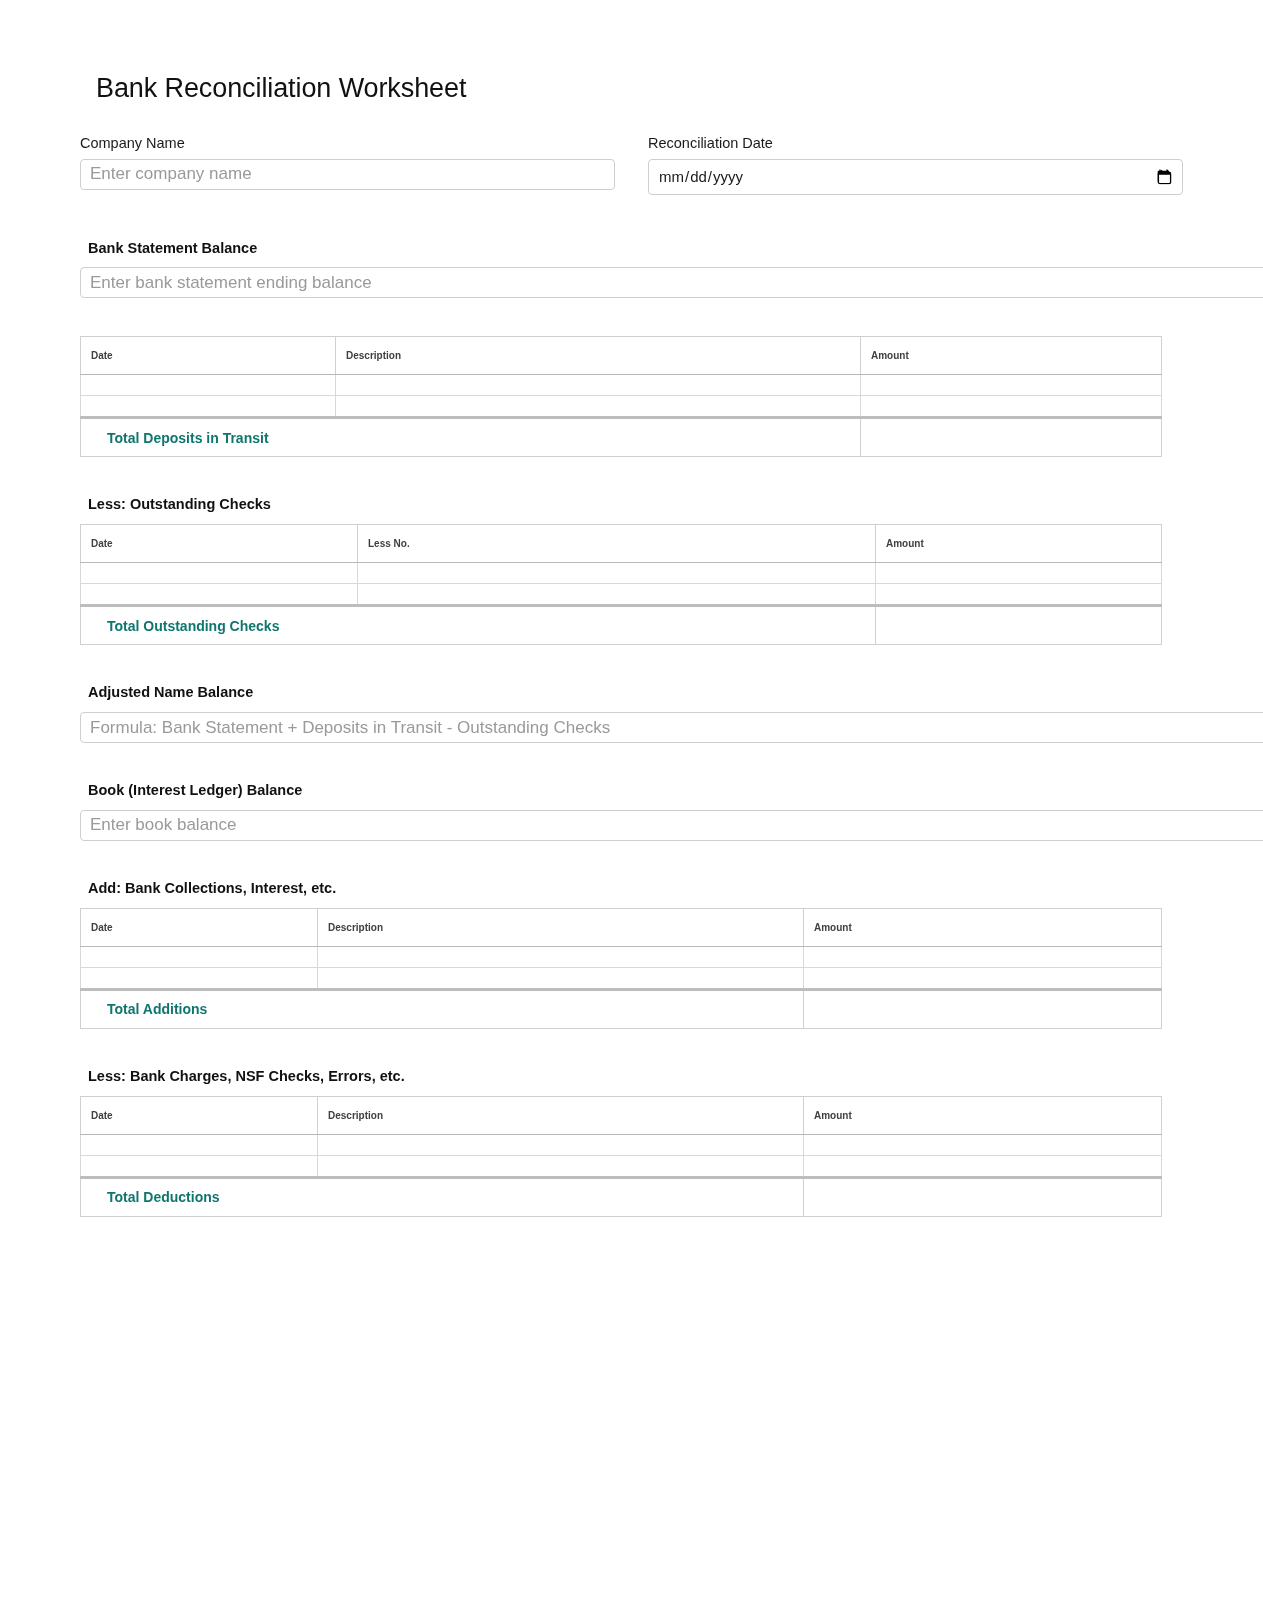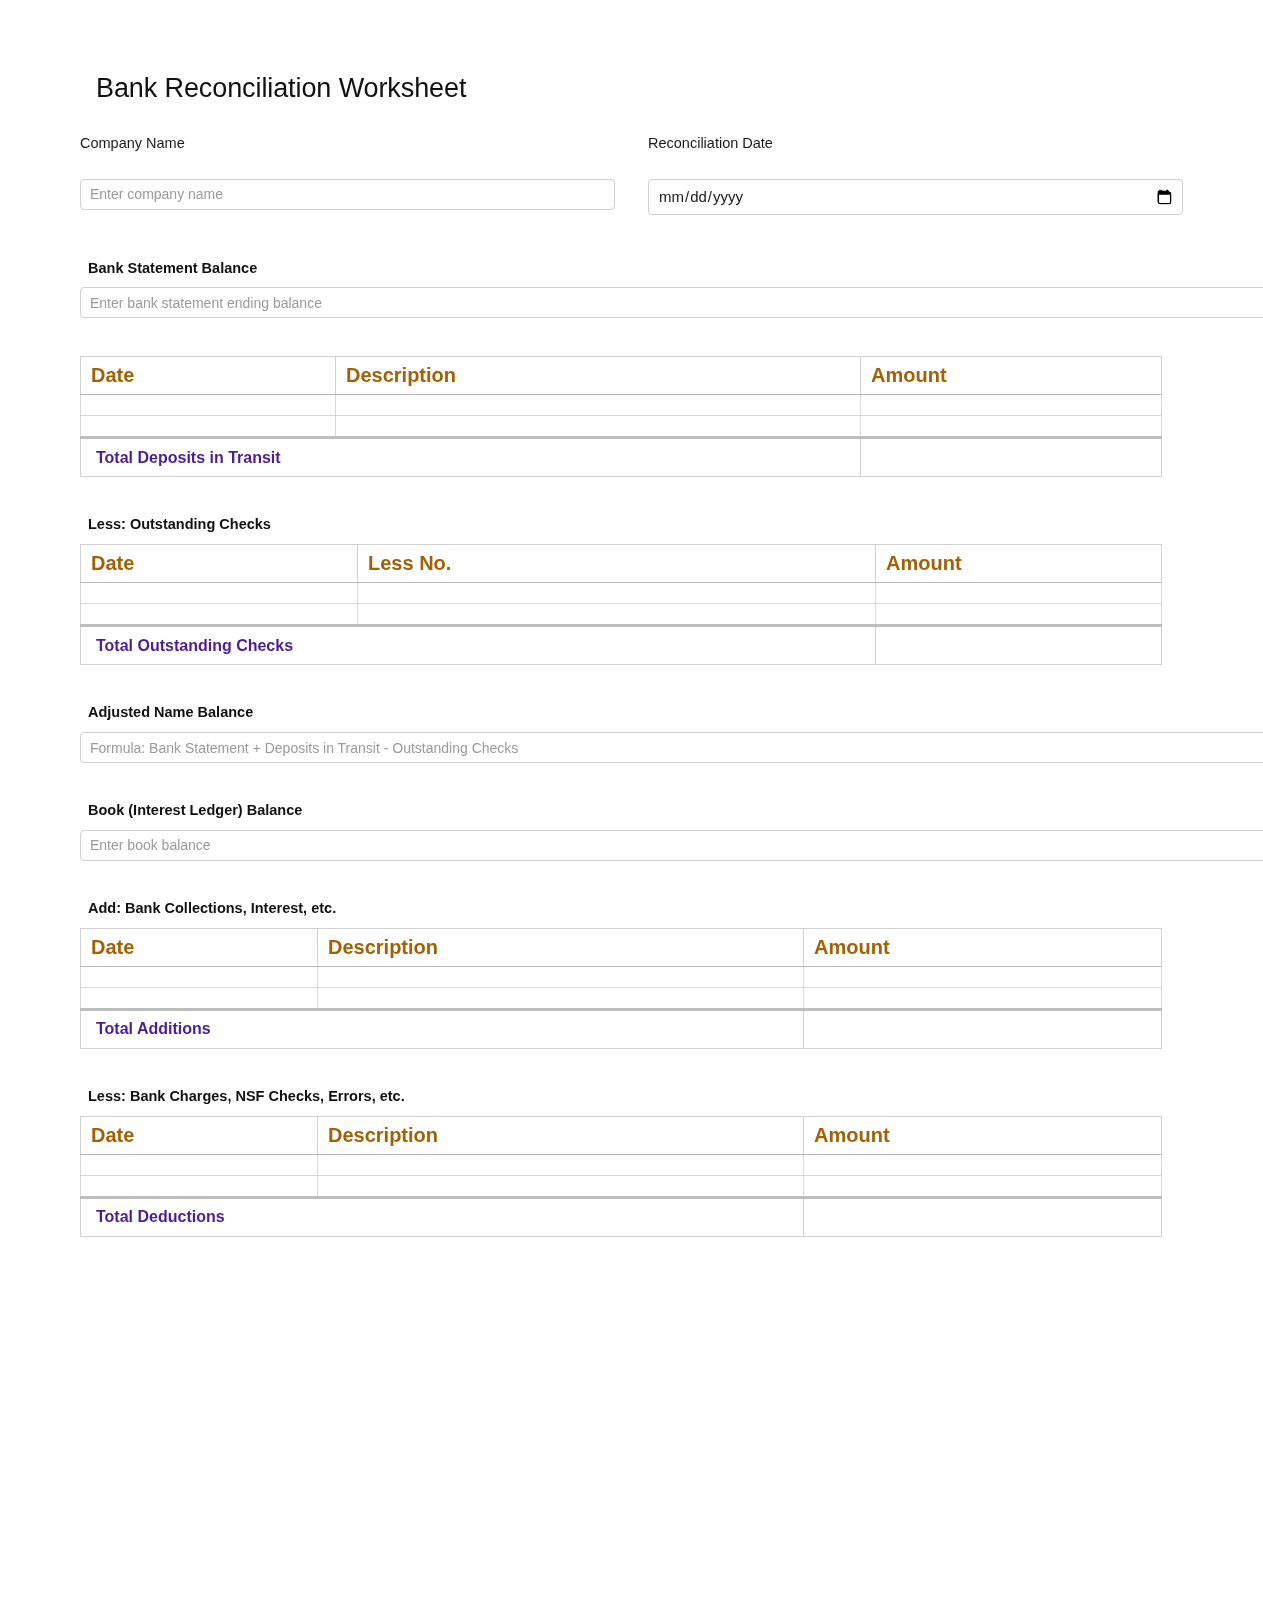--- a/index.html
+++ b/index.html
@@ -50,33 +50,33 @@
   }
   .field-col {
     flex: 1 1 0;
     min-width: 0;
   }
   .field-label {
     display: block;
     font-size: 14.5px;
     font-weight: 400;
     color: #1a1a1a;
-    margin-bottom: 26px;
+    margin-bottom: 6px;
     line-height: 1.25;
   }
 
   
   .text-input {
     display: block;
     width: 100%;
     box-sizing: border-box;
     height: 31px;
     padding: 8px 9px;
     font-family: "Liberation Sans", sans-serif;
-    font-size: 14px;
+    font-size: 17px;
     color: #1a1a1a;
     background: #ffffff;
     border: 1px solid #cfcfcf;
     border-radius: 4px;
     outline: none;
   }
   .text-input::placeholder {
     color: #9a9a9a;
     opacity: 1;
   }
@@ -124,38 +124,38 @@
     background: #ffffff;
   }
   table.ws-table th,
   table.ws-table td {
     border: 1px solid #d0d0d0;
     padding: 0;
     vertical-align: middle;
     text-align: left;
   }
   table.ws-table thead th {
-    font-size: 20px;
+    font-size: 10px;
     font-weight: 700;
-    color: #a16207;
+    color: #404040;
     height: 37px;
     padding: 0 10px;
     border-bottom: 1px solid #b8b8b8;
     background: #ffffff;
   }
   table.ws-table tbody td.blank-cell {
     height: 20px;
     border-color: #d8d8d8;
   }
   table.ws-table tr.total-row td {
     height: 37px;
-    padding: 0 15px;
-    font-size: 16px;
+    padding: 0 26px;
+    font-size: 14px;
     font-weight: 700;
-    color: #4c1d95;
+    color: #0f766e;
     border-top: 3px solid #bdbdbd;
   }
 </style>
 </head>
 <body>
 
 <div class="page">
   <div class="page-inner">
 
     <h1 class="worksheet-title">Bank Reconciliation Worksheet</h1>

